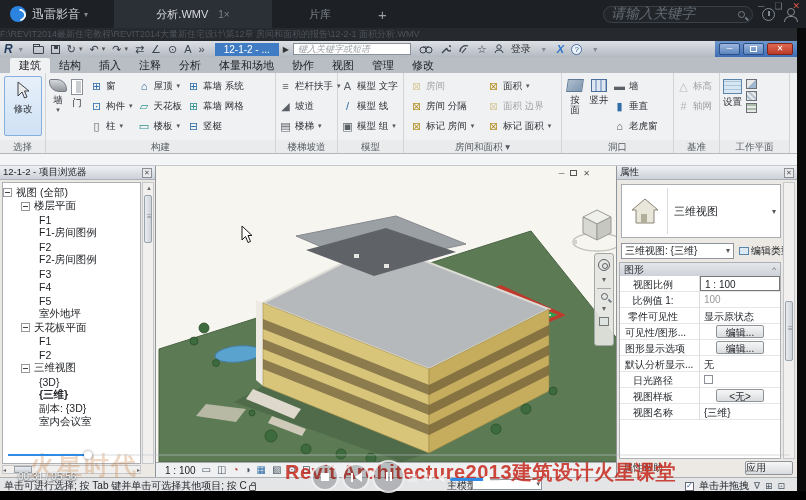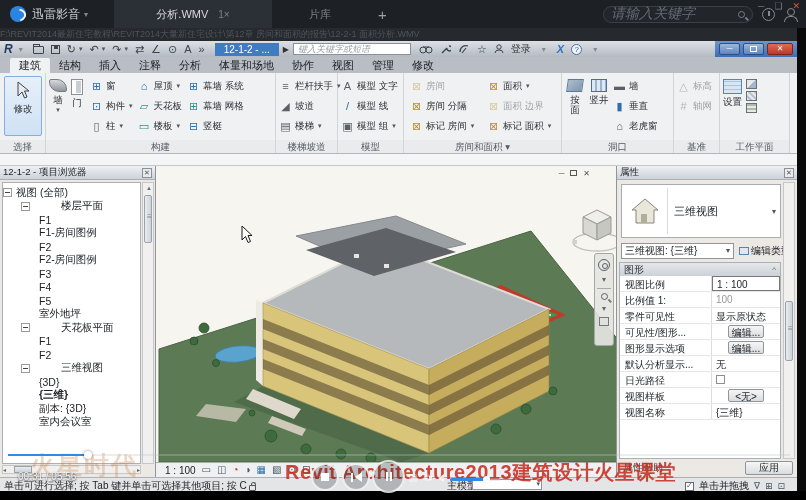--- a/index.html
+++ b/index.html
@@ -100,21 +100,21 @@
 
   
   .browser{position:absolute;left:0;top:166px;width:156px;height:311px;background:#ece9e5;border-right:1px solid #8f959b;}
   .pnl-head{height:14px;background:linear-gradient(#eef1f4,#ccd2d9);border-bottom:1px solid #aab0b6;display:flex;align-items:center;font-size:9.5px;color:#1d2024;padding:0 3px;}
   .pnl-head .xbox{margin-left:auto;width:10px;height:10px;border:1px solid #8a9096;background:#e8eaec;color:#555;font-size:7px;line-height:8px;text-align:center;}
   .tree{position:absolute;left:2px;top:16px;right:14px;bottom:13px;background:#fff;border:1px solid #aab0b6;overflow:hidden;padding-top:3px;}
   .titem{display:flex;align-items:center;height:13.5px;font-size:10.5px;color:#1d2024;white-space:nowrap;}
   .titem .nbox{display:none;width:9px;height:9px;border:1px solid #999;background:#fff;margin-right:4px;flex:none;position:relative;}
   .titem .nbox::after{content:"";position:absolute;left:1px;top:3px;width:5px;height:1px;background:#444;}
   .titem.node .nbox{display:inline-block;}
-  .titem.d0{} .titem.d1{padding-left:18px;gap:27px;} .titem.d2{padding-left:36px;}
+  .titem.d0{} .titem.d1{padding-left:18px;} .titem.d2{padding-left:36px;}
   .titem.bold .tlab{font-weight:bold;}
   .vscroll{position:absolute;right:1px;top:16px;width:12px;bottom:13px;background:#f1f0ee;border:1px solid #c4c8cc;}
   .vthumb{position:absolute;left:1px;right:1px;top:12px;height:48px;background:linear-gradient(90deg,#e9ecef,#cdd3da);border:1px solid #9aa2aa;border-radius:2px;}
   .vthumb::after{content:"≡";position:absolute;left:2px;top:16px;font-size:8px;color:#888;}
   .sarrow{position:absolute;left:1px;width:10px;height:10px;font-size:6px;color:#666;text-align:center;line-height:10px;}
   .hscroll{position:absolute;left:2px;right:14px;bottom:3px;height:9px;background:#f1f0ee;border:1px solid #c4c8cc;display:flex;align-items:center;font-size:6px;color:#666;}
   .hthumb{width:18px;height:7px;background:linear-gradient(#e9ecef,#cdd3da);border:1px solid #9aa2aa;margin-left:8px;}
 
   
   .viewport{position:absolute;left:156px;top:166px;width:460px;height:296px;background:#f7f5f0;overflow:hidden;}
@@ -137,29 +137,29 @@
   .typebox .tarr{font-size:8px;color:#555;margin-right:4px;}
   .selrow{position:absolute;left:4px;top:76px;right:4px;height:17px;display:flex;gap:3px;align-items:center;}
   .combo{flex:1;height:16px;background:#fff;border:1px solid #8f959b;font-size:10px;color:#1d2024;display:flex;align-items:center;padding:0 3px;}
   .combo .tarr{margin-left:auto;font-size:8px;color:#555;}
   .editbtn{height:16px;font-size:10px;color:#1d2024;display:flex;align-items:center;gap:2px;padding:0 2px;}
   .editbtn .ebic{width:10px;height:8px;border:1px solid #5b85ad;background:#dce8f4;}
   .ptable{position:absolute;left:2px;top:96px;right:16px;bottom:18px;background:#fff;border:1px solid #aab0b6;overflow:hidden;font-size:10px;}
   .psec{height:13px;line-height:13px;background:linear-gradient(#e4e7ea,#cdd2d8);color:#2c3035;padding:0 4px;display:flex;}
   .psec::after{content:"^";margin-left:auto;color:#666;font-size:8px;}
   .prow{display:flex;height:16px;border-bottom:1px solid #e6e6e6;align-items:stretch;}
-  .plab{width:92px;border-right:1px solid #dcdcdc;padding:2px 18px 0 5px;color:#1d2024;white-space:nowrap;overflow:hidden;}
+  .plab{width:80px;border-right:1px solid #dcdcdc;padding:2px 18px 0 5px;color:#1d2024;white-space:nowrap;overflow:hidden;text-align:center;}
   .pval{flex:1;padding:2px 0 0 4px;color:#1d2024;white-space:nowrap;overflow:hidden;}
   .pval.dim{color:#999;}
   .pval.edit{border:1px solid #777;background:#fff;margin:0;padding-top:2px;}
   .pval.btn{margin:1px 16px;padding:0;border:1px solid #8f959b;border-radius:2px;background:linear-gradient(#f6f6f6,#d9dcdf);text-align:center;line-height:13px;}
   .pval.chk{flex:none;width:9px;height:9px;margin:3px 0 0 4px;padding:0;border:1px solid #8a9096;background:#fff;}
   .pfoot{position:absolute;left:6px;right:4px;bottom:1px;height:16px;display:flex;align-items:center;font-size:10px;}
   .phelp{color:#444;}
-  .applybtn{margin-left:auto;width:48px;height:14px;border:1px solid #8f959b;border-radius:2px;background:linear-gradient(#f6f6f6,#d9dcdf);text-align:center;line-height:12px;font-size:10px;color:#1d2024;}
+  .applybtn{margin-left:auto;width:48px;height:14px;border:1px solid #8f959b;border-radius:2px;background:linear-gradient(#f6f6f6,#d9dcdf);text-align:left;line-height:12px;font-size:10px;color:#1d2024;}
   .pscroll{position:absolute;right:2px;top:16px;width:12px;bottom:18px;background:#f1f0ee;border:1px solid #c4c8cc;}
   .pthumb{position:absolute;left:1px;right:1px;top:118px;height:60px;background:linear-gradient(90deg,#e9ecef,#cdd3da);border:1px solid #9aa2aa;border-radius:2px;}
   .pthumb::after{content:"≡";position:absolute;left:2px;top:22px;font-size:8px;color:#888;}
 
   
   .statusbar{position:absolute;left:0;top:477px;width:797px;height:14px;background:#e3e5e7;border-top:1px solid #aeb1b4;font-size:10px;color:#1d2024;}
   .st-left{position:absolute;left:4px;top:1px;white-space:nowrap;display:flex;align-items:center;gap:2px;}
   .lock{width:7px;height:6px;border:1px solid #555;border-radius:1px;position:relative;margin-top:3px;}
   .lock::before{content:"";position:absolute;left:1px;top:-4px;width:3px;height:3px;border:1px solid #555;border-bottom:none;border-radius:3px 3px 0 0;}
   .st-ws{position:absolute;left:447px;top:1px;}

